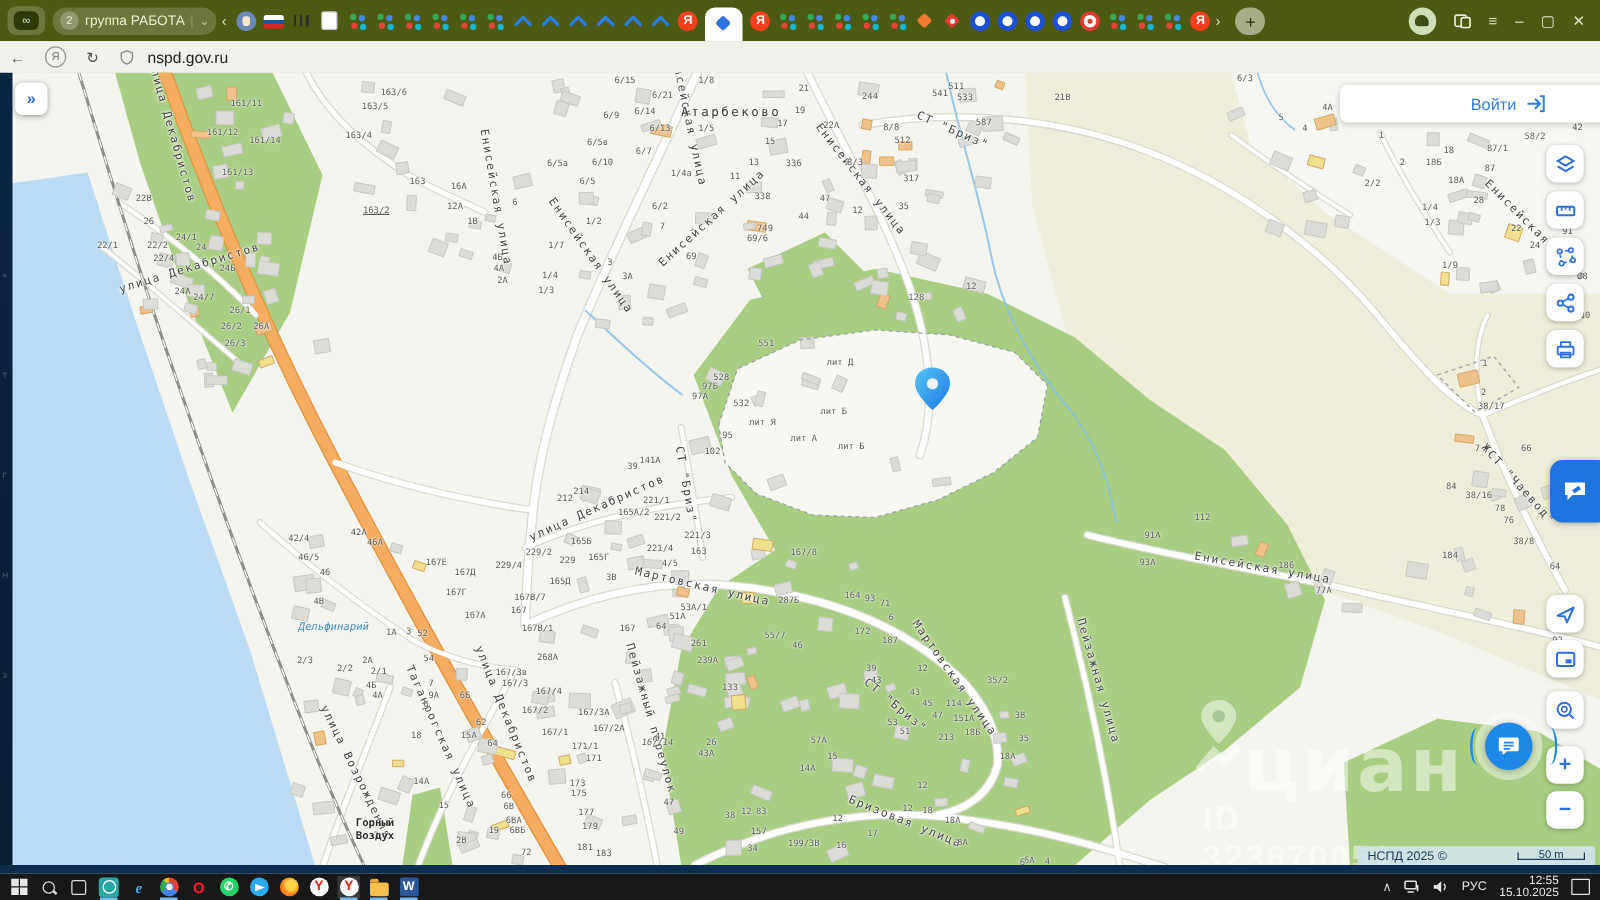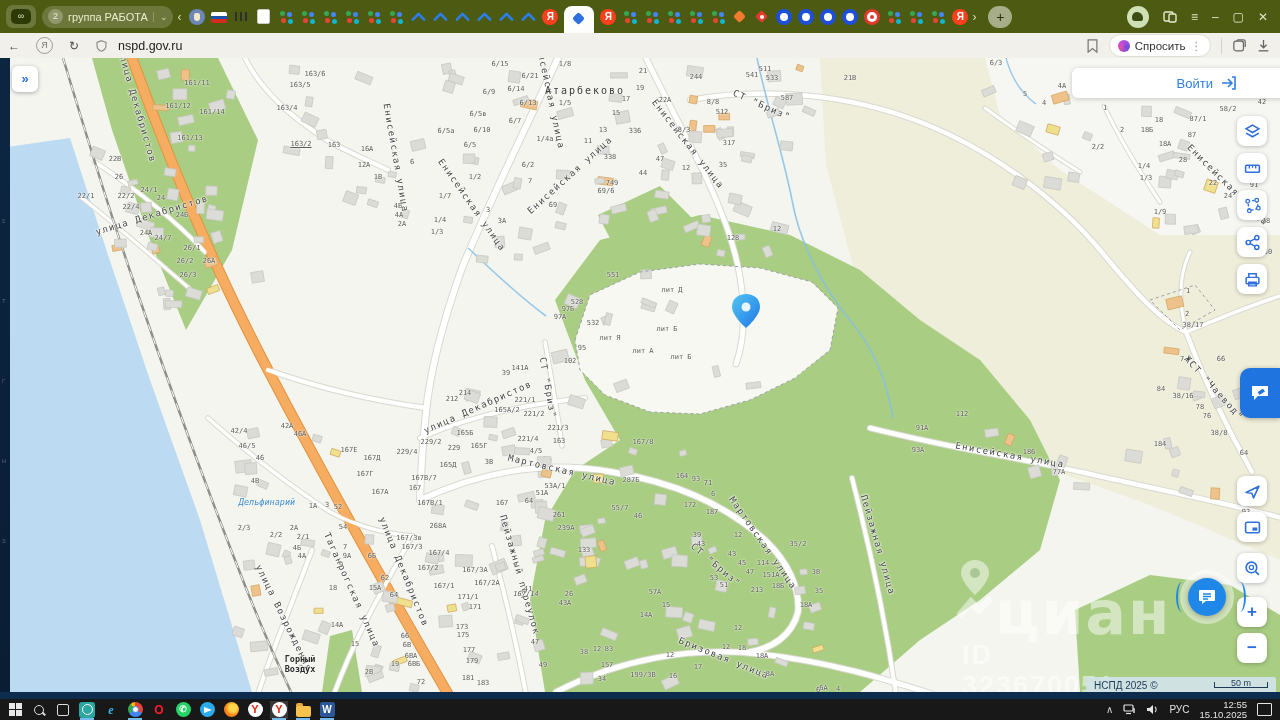--- a/index.html
+++ b/index.html
@@ -180,39 +180,20 @@
   </div>
 
   <div id="addrbar">
     <span class="aicon">←</span>
     <span class="aicon" id="yaCircle">Я</span>
     <span class="aicon">↻</span>
     <svg class="aicon" width="13" height="14" viewBox="0 0 16 16">
         <path d="M8 1.5l5.5 2v4.5c0 3.2-2.6 5.4-5.5 6.5-2.9-1.1-5.5-3.3-5.5-6.5V3.5z" fill="none" stroke="#8a8a8a" stroke-width="1.4"></path>
       </svg>
     <span id="urltext">nspd.gov.ru</span>
-    <div id="addrRight">
-      <svg width="13" height="14" viewBox="0 0 14 16">
-          <path d="M2 1h10v14l-5-4-5 4z" fill="none" stroke="#777" stroke-width="1.4"></path>
-        </svg>
-      <div id="askBtn">
-        <span class="alice"></span>
-        <span>Спросить</span>
-        <span style="color:#999">⋮</span>
-      </div>
-      <div class="vdiv"></div>
-      <svg width="15" height="14" viewBox="0 0 16 16">
-          <rect x="1.5" y="2.5" width="11" height="11" rx="2.5" fill="none" stroke="#666" stroke-width="1.4"></rect>
-          <path d="M5 2.5c0-1 .7-1.5 1.5-1.5h6c1.5 0 2 .5 2 2v6" fill="none" stroke="#666" stroke-width="1.4"></path>
-        </svg>
-      <svg width="13" height="14" viewBox="0 0 14 16">
-          <path d="M7 1v9M3.5 6.5L7 10l3.5-3.5" fill="none" stroke="#666" stroke-width="1.5"></path>
-          <path d="M1.5 13.5h11" stroke="#666" stroke-width="1.5"></path>
-        </svg>
-    </div>
   </div>
 
   <div id="map">
     <svg id="mapsvg" width="1280" height="634" viewBox="0 58 1280 634">
       <defs>
         <linearGradient id="ping" x1="0" y1="0" x2="1" y2="1">
           <stop offset="0" stop-color="#53c6f2"></stop>
             <stop offset="1" stop-color="#1e78e8"></stop>
         </linearGradient>
       </defs>
@@ -603,21 +584,21 @@
         <div class="slabel" style="left: 716px; top: 507px; transform: translate(-50%, -50%) rotate(40deg);">СТ "Бриз"</div>
         <div class="slabel" style="left: 1214px; top: 330px; transform: translate(-50%, -50%) rotate(48deg);">ЖСТ "Чаевод"</div>
         <div class="nlabel" style="left: 197px; top: 25px; transform: translate(-50%, -50%);">161/11</div>
         <div class="nlabel" style="left: 178px; top: 48px; transform: translate(-50%, -50%);">161/12</div>
         <div class="nlabel" style="left: 212px; top: 54px; transform: translate(-50%, -50%);">161/14</div>
         <div class="nlabel" style="left: 190px; top: 80px; transform: translate(-50%, -50%);">161/13</div>
         <div class="nlabel" style="left: 334px; top: 87px; transform: translate(-50%, -50%);">163</div>
         <div class="nlabel" style="left: 315px; top: 16px; transform: translate(-50%, -50%);">163/6</div>
         <div class="nlabel" style="left: 300px; top: 27px; transform: translate(-50%, -50%);">163/5</div>
         <div class="nlabel" style="left: 287px; top: 50px; transform: translate(-50%, -50%);">163/4</div>
-        <div class="nlabel" style="left: 301px; top: 86px; transform: translate(-50%, -50%); text-decoration: underline;">163/2</div>
+        <div class="nlabel" style="left: 301px; top: 110px; transform: translate(-50%, -50%); text-decoration: underline;">163/2</div>
         <div class="nlabel" style="left: 115px; top: 101px; transform: translate(-50%, -50%);">22В</div>
         <div class="nlabel" style="left: 119px; top: 119px; transform: translate(-50%, -50%);">26</div>
         <div class="nlabel" style="left: 86px; top: 138px; transform: translate(-50%, -50%);">22/1</div>
         <div class="nlabel" style="left: 126px; top: 138px; transform: translate(-50%, -50%);">22/2</div>
         <div class="nlabel" style="left: 149px; top: 132px; transform: translate(-50%, -50%);">24/1</div>
         <div class="nlabel" style="left: 161px; top: 140px; transform: translate(-50%, -50%);">24</div>
         <div class="nlabel" style="left: 131px; top: 149px; transform: translate(-50%, -50%);">22/4</div>
         <div class="nlabel" style="left: 182px; top: 157px; transform: translate(-50%, -50%);">24Б</div>
         <div class="nlabel" style="left: 146px; top: 175px; transform: translate(-50%, -50%);">24А</div>
         <div class="nlabel" style="left: 163px; top: 180px; transform: translate(-50%, -50%);">24/7</div>

